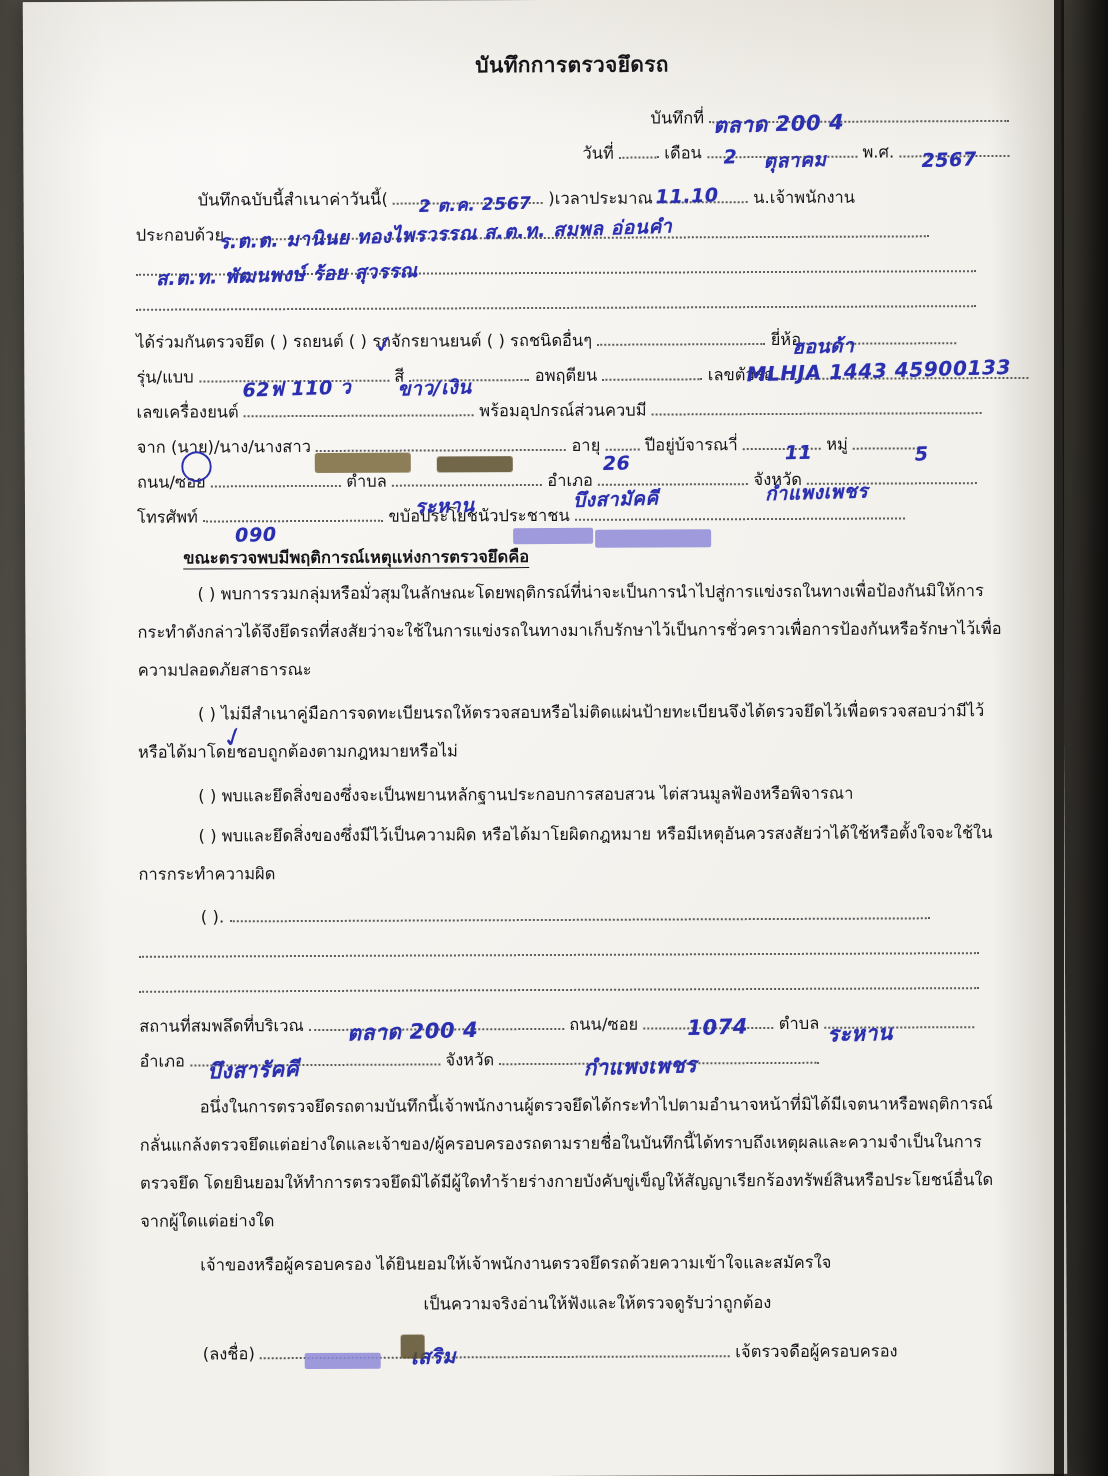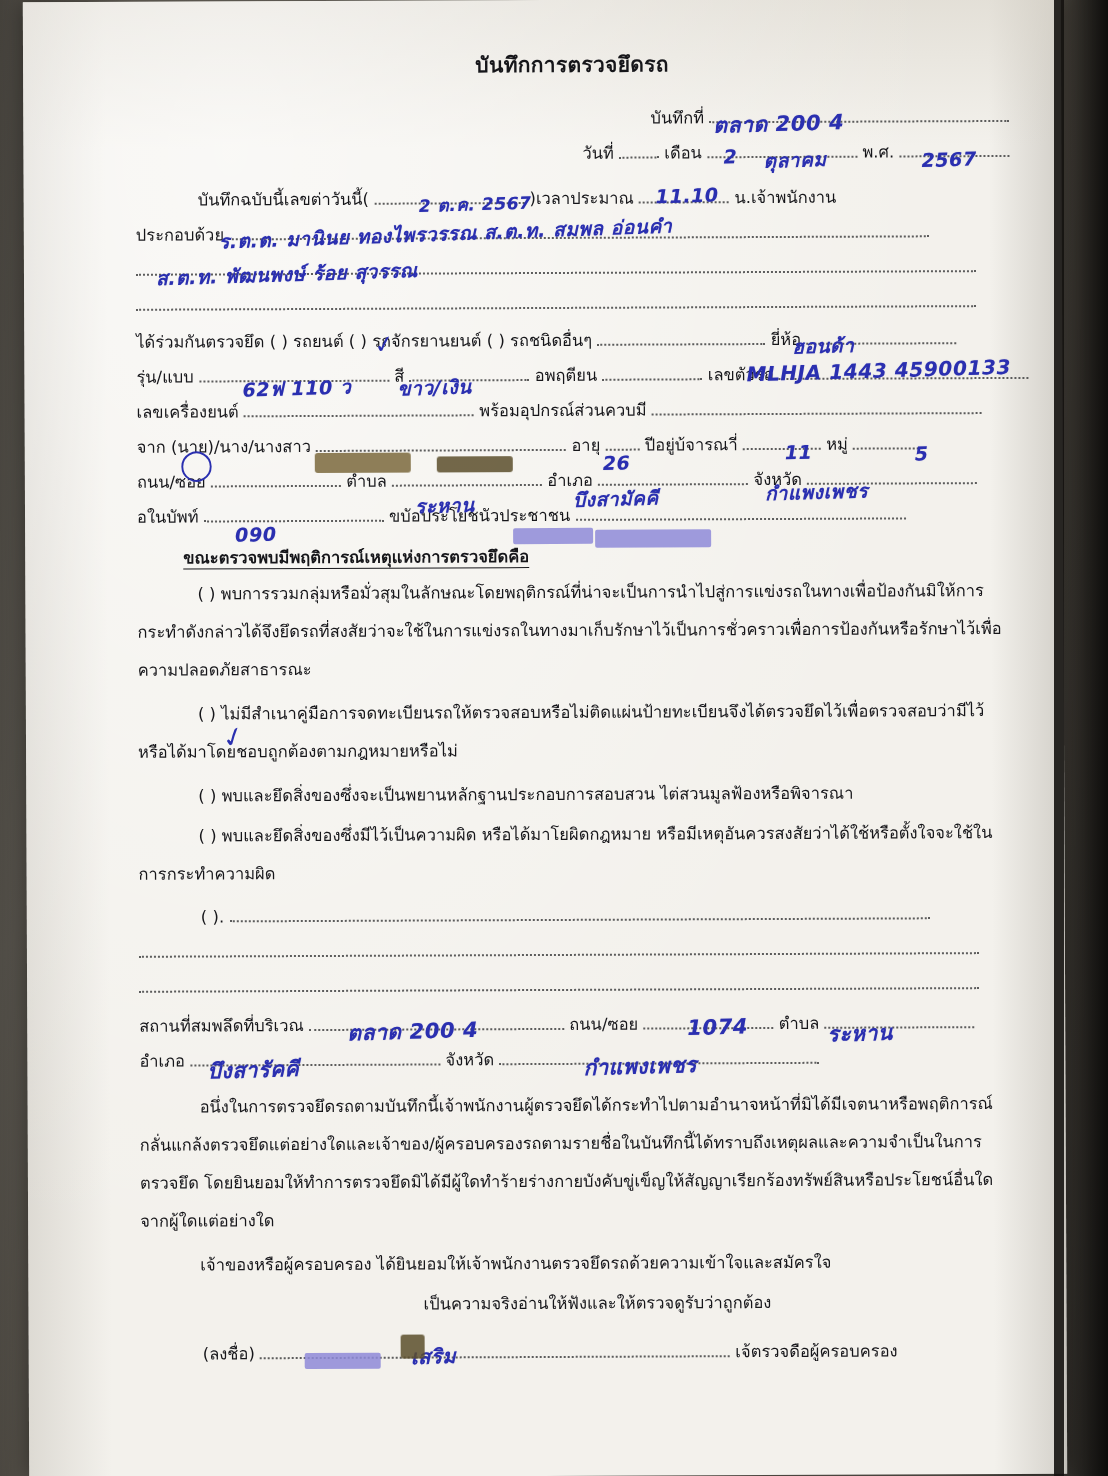--- a/index.html
+++ b/index.html
@@ -113,21 +113,21 @@
         <div class="row right">
           <span>วันที่</span>
           <span class="dots" style="width:40px"></span>
           <span>เดือน</span>
           <span class="dots" style="width:150px"></span>
           <span>พ.ศ.</span>
           <span class="dots" style="width:110px"></span>
         </div>
 
         <div class="row indent" style="margin-top:10px">
-          <span>บันทึกฉบับนี้เลขต่าวันนี้(</span>
+          <span>บันทึกฉบับนี้สำเนาค่าวันนี้(</span>
           <span class="dots" style="width:150px"></span>
           <span>)เวลาประมาณ</span>
           <span class="dots" style="width:90px"></span>
           <span>น.เจ้าพนักงาน</span>
         </div>
         <div class="row">
           <span>ประกอบด้วย</span>
           <span class="dots" style="width:700px"></span>
         </div>
         <div class="row">
@@ -175,21 +175,21 @@
           <span>ถนน/ซอย</span>
           <span class="dots" style="width:130px"></span>
           <span>ตำบล</span>
           <span class="dots" style="width:150px"></span>
           <span>อำเภอ</span>
           <span class="dots" style="width:150px"></span>
           <span>จังหวัด</span>
           <span class="dots" style="width:170px"></span>
         </div>
         <div class="row">
-          <span>อในบัพท์</span>
+          <span>โทรศัพท์</span>
           <span class="dots" style="width:180px"></span>
           <span>ขบัอประโยชนัวประชาชน</span>
           <span class="dots" style="width:330px"></span>
         </div>
 
         <div class="row indent2" style="margin-top:6px">
           <span class="uline">ขณะตรวจพบมีพฤติการณ์เหตุแห่งการตรวจยึดคือ</span>
         </div>
 
         <div class="blockpara" style="text-indent:60px">

